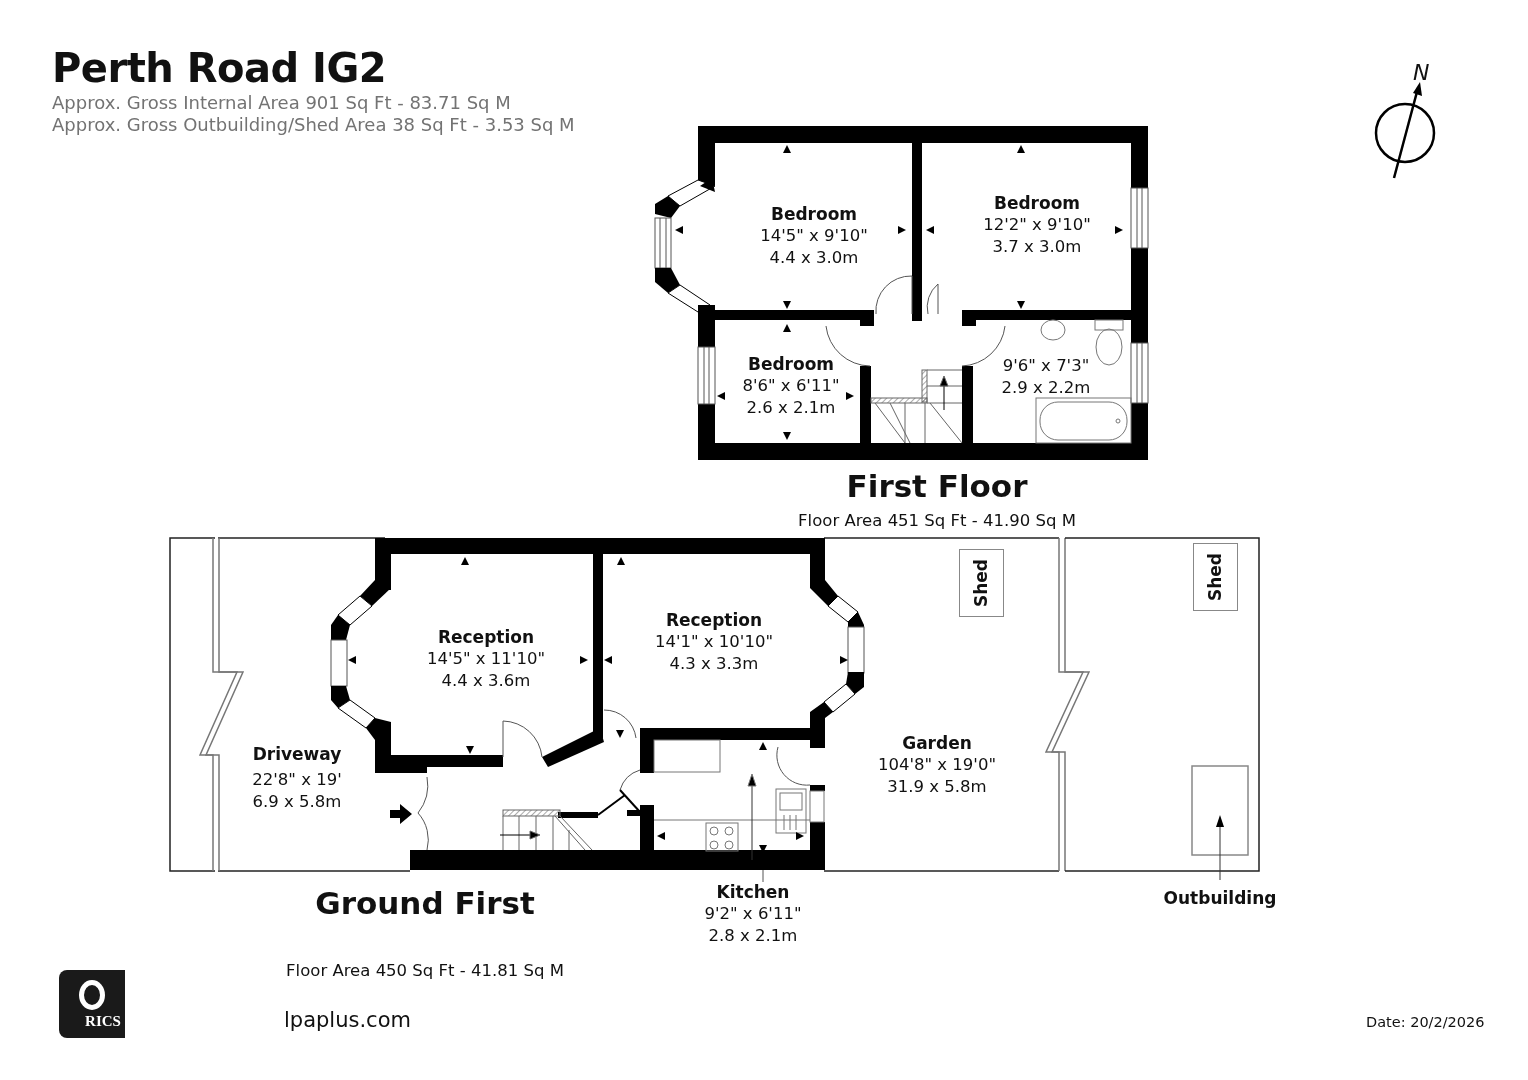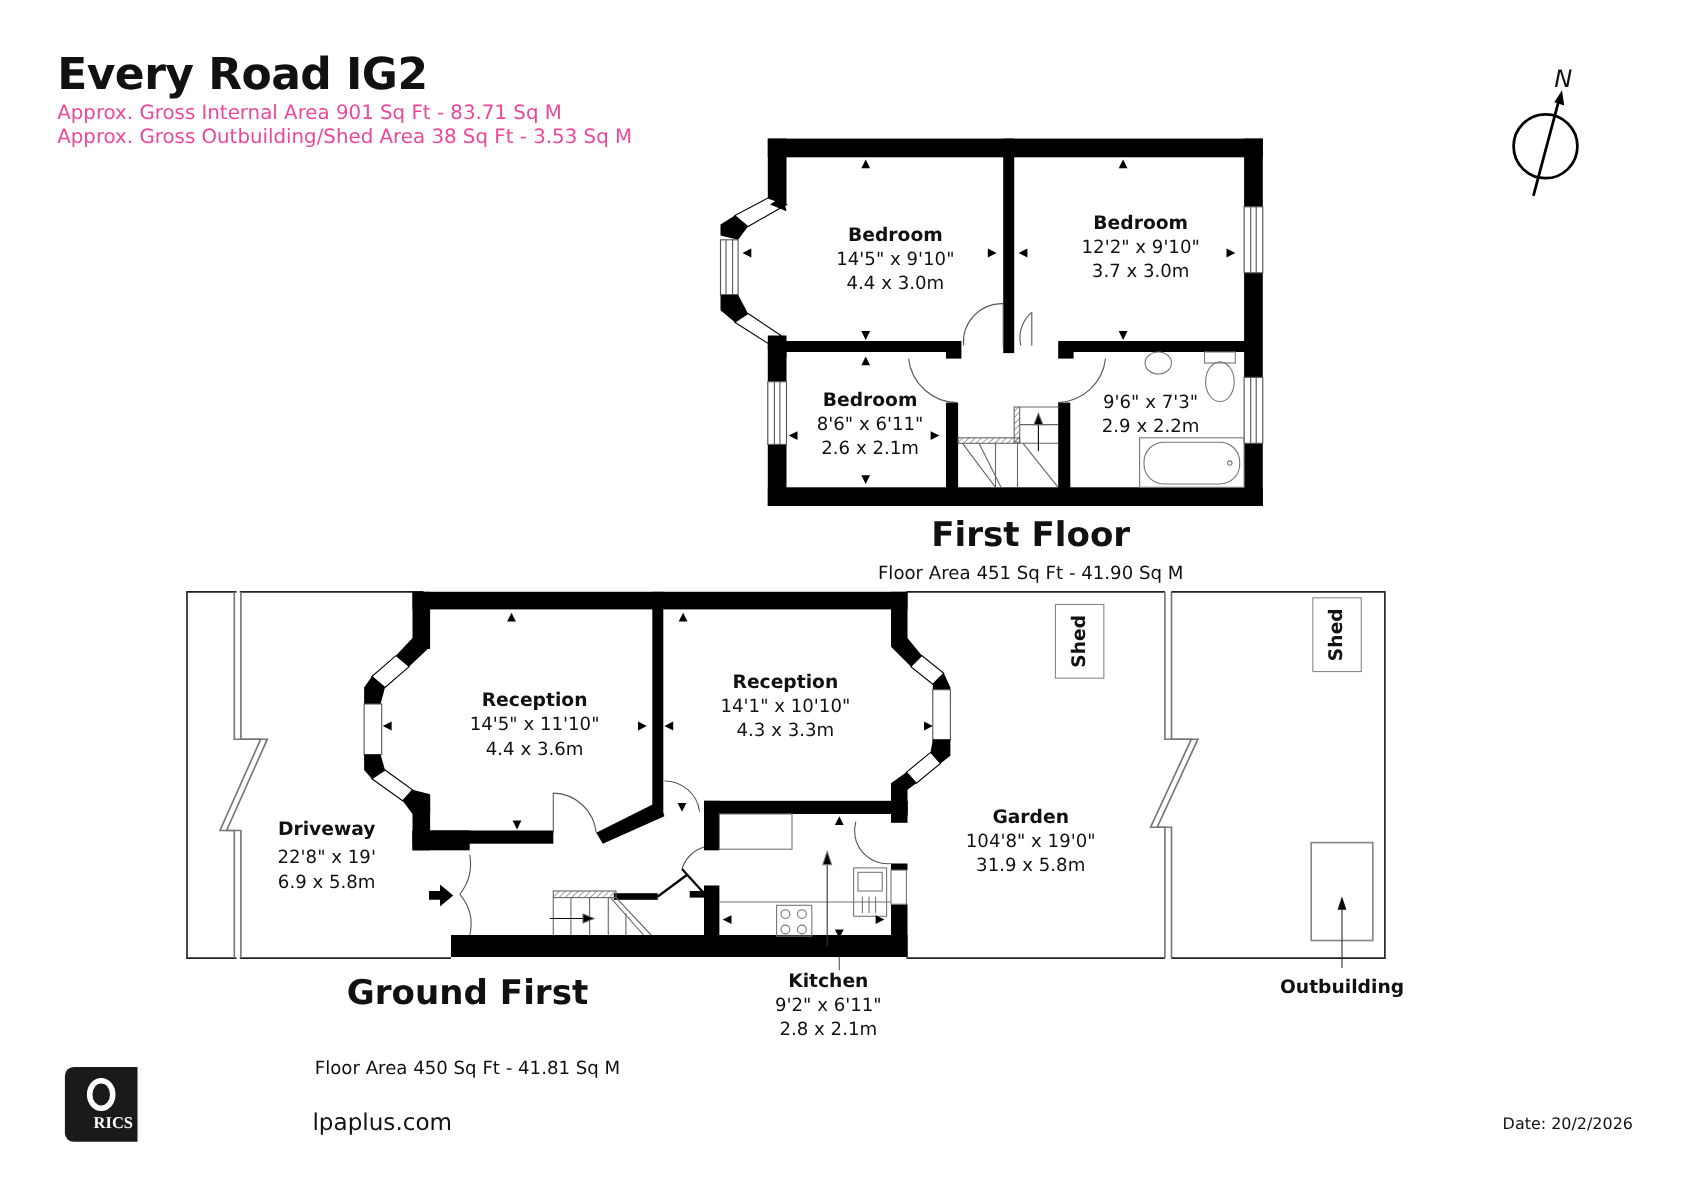--- a/index.html
+++ b/index.html
@@ -1,18 +1,18 @@
 <!DOCTYPE html>
 <html><head>
 <meta charset="utf-8">
 <style>
   html, body { margin:0; padding:0; background:#ffffff; }
   body { width:1528px; height:1080px; position:relative; overflow:hidden; font-family:"DejaVu Sans", "Liberation Sans", sans-serif; color:#111; }
   .title { position:absolute; left:52px; top:44px; font-size:40px; font-weight:bold; letter-spacing:-0.5px; line-height:48px; }
-  .sub { position:absolute; left:52px; font-size:18px; line-height:22px; color:#ec4899; }
+  .sub { position:absolute; left:52px; font-size:18px; line-height:22px; color:#737373; }
   .sub1 { top:92px; }
   .sub2 { top:114px; }
   svg.plan { position:absolute; left:0; top:0; }
   .lbl { position:absolute; text-align:center; transform:translateX(-50%); white-space:nowrap; line-height:22px; }
   .lbl .name { font-weight:bold; font-size:17px; }
   .lbl .dim { font-size:16.5px; }
   .floor-title { position:absolute; transform:translateX(-50%); font-size:31px; font-weight:bold; white-space:nowrap; }
   .floor-area { position:absolute; transform:translateX(-50%); font-size:16.5px; white-space:nowrap; }
   .shed { position:absolute; border:1.5px solid #888; background:#fff; display:flex; align-items:center; justify-content:center; }
   .shed span { transform:rotate(-90deg); font-weight:bold; font-size:17px; white-space:nowrap; }
@@ -23,21 +23,21 @@
   .rics-block .lion { position:absolute; left:20px; top:10px; width:26px; height:30px; border-radius:50%; background:#fff; }
   .rics-block .lion::after { content:""; position:absolute; left:5px; top:5px; width:16px; height:20px; border-radius:50%; background:#1a1a1a; }
   .cert-block { position:absolute; left:71px; top:0; width:127px; height:66px; border:2px solid #1a1a1a; border-radius:0 0 12px 0; font-weight:bold; font-size:16px; line-height:19px; padding:4px 0 0 10px; box-sizing:border-box; }
   .disclaimer { position:absolute; left:284px; top:970px; font-size:13.2px; line-height:15px; width:1200px; }
   .site { position:absolute; left:284px; top:1008px; font-size:21px; }
   .date { position:absolute; left:1366px; top:1014px; font-size:14.5px; }
 </style>
 </head>
 <body>
 
-<div class="title">Every Road IG2</div>
+<div class="title">Perth Road IG2</div>
 <div class="sub sub1">Approx. Gross Internal Area 901 Sq Ft - 83.71 Sq M</div>
 <div class="sub sub2">Approx. Gross Outbuilding/Shed Area 38 Sq Ft - 3.53 Sq M</div>
 
 <svg class="plan" width="1528" height="1080" viewBox="0 0 1528 1080">
   <defs>
     <pattern id="hatch" width="4" height="4" patternUnits="userSpaceOnUse" patternTransform="rotate(45)">
       <line x1="0" y1="0" x2="0" y2="4" stroke="#555" stroke-width="1"></line>
     </pattern>
     <marker id="arrowHead" markerWidth="8" markerHeight="8" refX="4" refY="4" orient="auto">
       <path d="M0,0 L8,4 L0,8 z" fill="#000"></path>

